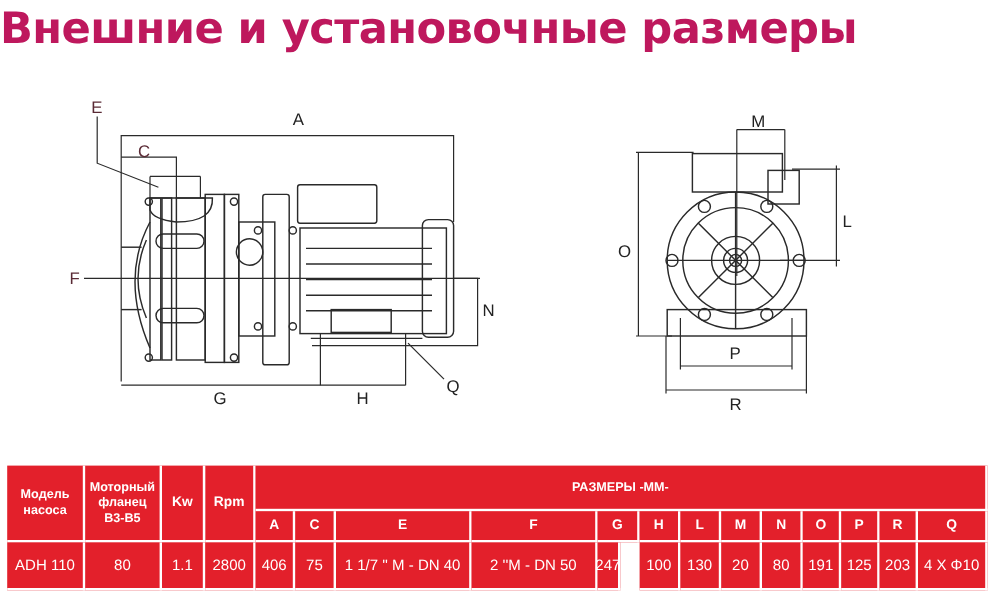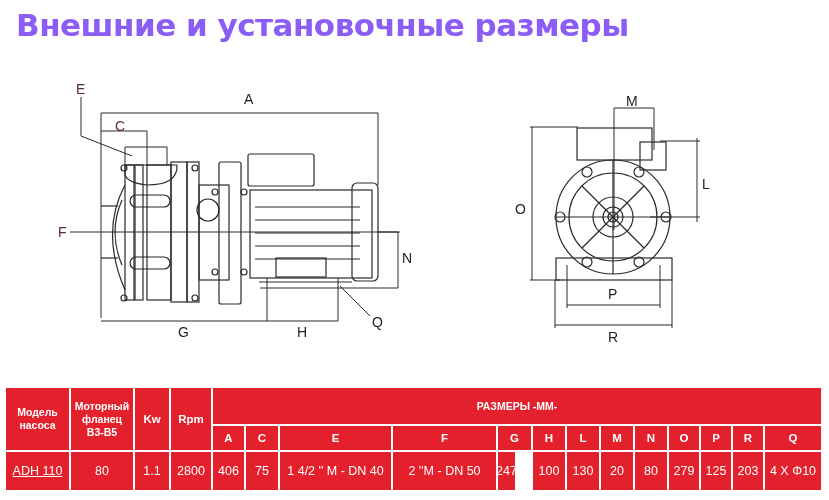--- a/index.html
+++ b/index.html
@@ -1,17 +1,17 @@
 <!DOCTYPE html>
 <html><head>
 <meta charset="utf-8">
 <style>
   html, body { margin: 0; padding: 0; background: #ffffff; }
   body { width: 829px; height: 500px; position: relative; overflow: hidden; font-family: "Liberation Sans", sans-serif; }
-  .title { position: absolute; left: 16px; top: 2px; font-family: "DejaVu Sans", sans-serif; font-weight: bold; font-size: 31px; color: #8b5cf6; letter-spacing: -0.5px; line-height: 46px; white-space: nowrap; }
+  .title { position: absolute; left: 0; top: 2px; font-family: "DejaVu Sans", sans-serif; font-weight: bold; font-size: 36px; color: #be185d; letter-spacing: -0.5px; line-height: 46px; white-space: nowrap; }
   svg.diagram { position: absolute; left: 0; top: 0; }
   .lbl { font-family: "Liberation Sans", sans-serif; font-size: 14px; fill: #222; }
   .lbl.dark { fill: #5a2a35; }
   .spec { position: absolute; left: 6px; top: 388px; width: 817px; height: 104px; }
   .cell { position: absolute; background: #e3202b; color: #ffffff; font-family: "Liberation Sans", sans-serif; display: flex; align-items: center; justify-content: center; text-align: center; box-sizing: border-box; border-right: 2px solid #ffffff; border-bottom: 2px solid #ffffff; }
   .hd { font-weight: bold; font-size: 10.5px; line-height: 13px; }
   .sub { font-weight: bold; font-size: 11.5px; }
   .val { font-size: 12.5px; white-space: nowrap; }
 </style>
 </head>
@@ -163,31 +163,31 @@
   <div class="cell sub" style="left:527px;top:38px;width:34px;height:26px;">H</div>
   <div class="cell sub" style="left:561px;top:38px;width:34px;height:26px;">L</div>
   <div class="cell sub" style="left:595px;top:38px;width:34px;height:26px;">M</div>
   <div class="cell sub" style="left:629px;top:38px;width:34px;height:26px;">N</div>
   <div class="cell sub" style="left:663px;top:38px;width:32px;height:26px;">O</div>
   <div class="cell sub" style="left:695px;top:38px;width:32px;height:26px;">P</div>
   <div class="cell sub" style="left:727px;top:38px;width:32px;height:26px;">R</div>
   <div class="cell sub" style="left:759px;top:38px;width:58px;height:26px;">Q</div>
 
   <div>
-    <div class="cell val" style="left:0;top:64px;width:65px;height:40px;text-decoration:underline;">ADH 110</div>
+    <div class="cell val" style="left:0;top:64px;width:65px;height:40px;">ADH 110</div>
     <div class="cell val" style="left:65px;top:64px;width:64px;height:40px;">80</div>
     <div class="cell val" style="left:129px;top:64px;width:36px;height:40px;">1.1</div>
     <div class="cell val" style="left:165px;top:64px;width:42px;height:40px;">2800</div>
     <div class="cell val" style="left:207px;top:64px;width:33px;height:40px;">406</div>
     <div class="cell val" style="left:240px;top:64px;width:34px;height:40px;">75</div>
-    <div class="cell val" style="left:274px;top:64px;width:113px;height:40px;">1 4/2 '' M - DN 40</div>
+    <div class="cell val" style="left:274px;top:64px;width:113px;height:40px;">1 1/7 '' M - DN 40</div>
     <div class="cell val" style="left:387px;top:64px;width:105px;height:40px;">2 ''M -  DN 50</div>
     <div class="cell val" style="left:492px;top:64px;width:19px;height:40px;">247</div>
     <div class="cell val" style="left:527px;top:64px;width:34px;height:40px;">100</div>
     <div class="cell val" style="left:561px;top:64px;width:34px;height:40px;">130</div>
     <div class="cell val" style="left:595px;top:64px;width:34px;height:40px;">20</div>
     <div class="cell val" style="left:629px;top:64px;width:34px;height:40px;">80</div>
-    <div class="cell val" style="left:663px;top:64px;width:32px;height:40px;">279</div>
+    <div class="cell val" style="left:663px;top:64px;width:32px;height:40px;">191</div>
     <div class="cell val" style="left:695px;top:64px;width:32px;height:40px;">125</div>
     <div class="cell val" style="left:727px;top:64px;width:32px;height:40px;">203</div>
     <div class="cell val" style="left:759px;top:64px;width:58px;height:40px;">4 X Φ10</div>
   </div>
 </div>
 
 </body></html>

